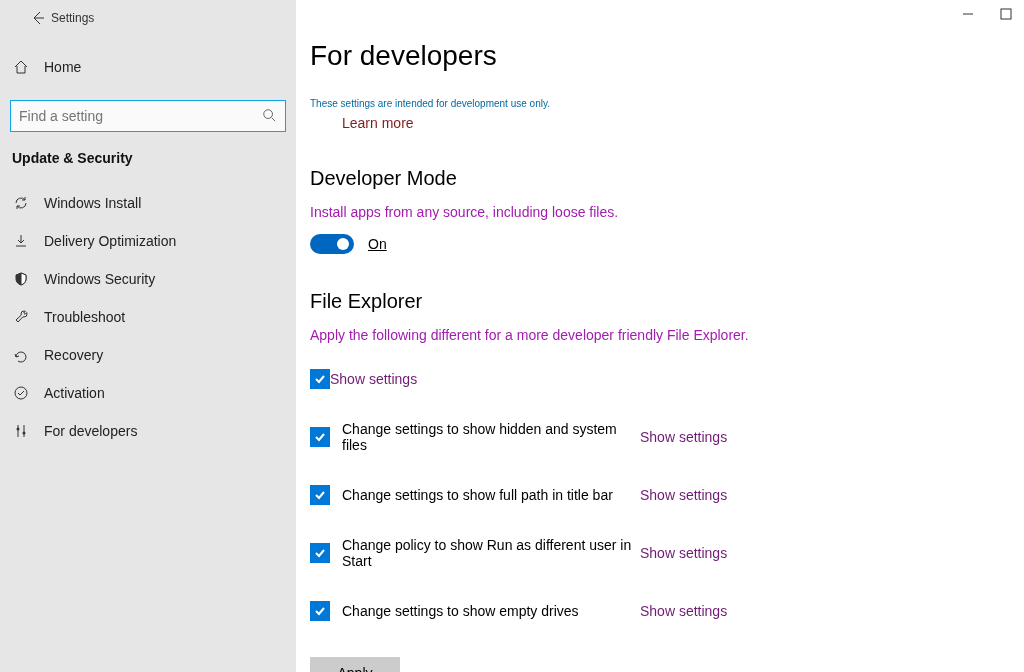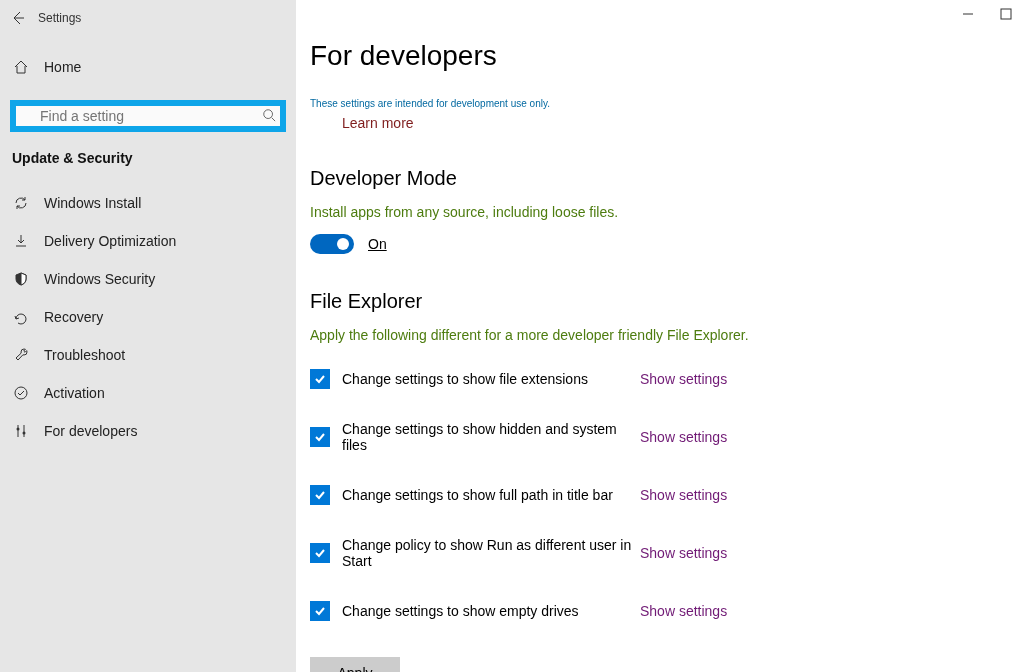--- a/index.html
+++ b/index.html
@@ -17,22 +17,22 @@
     width: 296px;
     background: #e6e6e6;
     display: flex;
     flex-direction: column;
     padding: 0;
   }
   .sb-header {
     display: flex;
     align-items: center;
     height: 36px;
-    padding-left: 6px;
-    gap: 8px;
+    padding-left: 26px;
+    gap: 1px;
   }
   .sb-title { font-size: 12px; color: #333; }
   .back-btn {
     width: 24px; height: 24px;
     display: flex; align-items: center; justify-content: center;
     cursor: pointer;
   }
   .nav-item {
     display: flex;
     align-items: center;
@@ -47,23 +47,23 @@
   }
   .nav-label { font-size: 14px; color: #222; }
   .home-row { margin-top: 12px; margin-bottom: 14px; }
   .search-wrap {
     margin: 0 10px 18px 10px;
     position: relative;
   }
   .search-input {
     width: 100%;
     height: 32px;
-    border: 6px solid #0ea5e9;
+    border: 1px solid #0ea5e9;
     background: #fafafa;
-    padding: 0 34px 0 24px;
+    padding: 0 34px 0 8px;
     font-size: 14px;
     color: #333;
     outline: none;
   }
   .search-icon {
     position: absolute;
     right: 8px; top: 6px;
     width: 18px; height: 18px;
     display:flex; align-items:center; justify-content:center;
     color: #555;
@@ -99,21 +99,21 @@
     font-weight: 400;
     margin: 0 0 26px 0;
   }
   .intro-text { font-size: 10px; color: #0369a1; margin-bottom: 6px; }
   .link { color: #7f1d1d; cursor: pointer; font-size: 14px; margin-left: 32px; }
   h2.section-title {
     font-size: 20px;
     font-weight: 400;
     margin: 36px 0 14px 0;
   }
-  .sub-desc { font-size: 14px; color:#4d7c0f; margin-bottom: 14px; }
+  .sub-desc { font-size: 14px; color:#a21caf; margin-bottom: 14px; }
   .toggle-row { display:flex; align-items:center; gap: 14px; }
   .toggle {
     width: 44px; height: 20px;
     background: #0067c0;
     border-radius: 10px;
     position: relative;
     cursor: pointer;
   }
   .toggle .knob {
     position: absolute;
@@ -214,34 +214,34 @@
             <path d="M8 2 L13 4 V8 C13 11 11 13 8 14 C5 13 3 11 3 8 V4 Z" stroke="#333" stroke-width="1" fill="#333"></path>
             <path d="M8 2 L13 4 V8 C13 11 11 13 8 14 Z" fill="#fff" stroke="#333" stroke-width="1"></path>
           </svg>
       </span>
       <span class="nav-label">Windows Security</span>
     </div>
 
     <div class="nav-item">
       <span class="icon-slot">
         <svg width="16" height="16" viewBox="0 0 16 16">
+            <path d="M11 2a3 3 0 0 0-3 3c0 .4.1.8.2 1.1L3 11l2 2 4.9-5.2c.3.1.7.2 1.1.2a3 3 0 0 0 3-3c0-.5-.1-1-.3-1.4L12 5.3 10.7 4l1.7-1.7C12 2.1 11.5 2 11 2z" stroke="#333" stroke-width="1" fill="none"></path>
+          </svg>
+      </span>
+      <span class="nav-label">Troubleshoot</span>
+    </div>
+
+    <div class="nav-item">
+      <span class="icon-slot">
+        <svg width="16" height="16" viewBox="0 0 16 16">
             <path d="M3 10a5 5 0 1 1 2 4" stroke="#333" stroke-width="1" fill="none"></path>
             <path d="M2 7 L3 10 L6 9" stroke="#333" stroke-width="1" fill="none"></path>
           </svg>
       </span>
       <span class="nav-label">Recovery</span>
-    </div>
-
-    <div class="nav-item">
-      <span class="icon-slot">
-        <svg width="16" height="16" viewBox="0 0 16 16">
-            <path d="M11 2a3 3 0 0 0-3 3c0 .4.1.8.2 1.1L3 11l2 2 4.9-5.2c.3.1.7.2 1.1.2a3 3 0 0 0 3-3c0-.5-.1-1-.3-1.4L12 5.3 10.7 4l1.7-1.7C12 2.1 11.5 2 11 2z" stroke="#333" stroke-width="1" fill="none"></path>
-          </svg>
-      </span>
-      <span class="nav-label">Troubleshoot</span>
     </div>
 
     <div class="nav-item">
       <span class="icon-slot">
         <svg width="16" height="16" viewBox="0 0 16 16">
             <circle cx="8" cy="8" r="6" stroke="#333" stroke-width="1" fill="none"></circle>
             <path d="M5 8 L7 10 L11 6" stroke="#333" stroke-width="1" fill="none"></path>
           </svg>
       </span>
       <span class="nav-label">Activation</span>
@@ -292,21 +292,20 @@
 
     <h2 class="section-title">File Explorer</h2>
     <div class="sub-desc" style="margin-bottom:26px;">Apply the following different for a more developer friendly File Explorer.</div>
 
     <div class="fe-row">
       <div class="checkbox">
         <svg width="14" height="14" viewBox="0 0 14 14">
             <path d="M3 7 L6 10 L11 4" stroke="#fff" stroke-width="2" fill="none"></path>
           </svg>
       </div>
-      <span class="check-label">Change settings to show file extensions</span>
       <span class="show-link">Show settings</span>
     </div>
 
     <div class="fe-row">
       <div class="checkbox">
         <svg width="14" height="14" viewBox="0 0 14 14">
             <path d="M3 7 L6 10 L11 4" stroke="#fff" stroke-width="2" fill="none"></path>
           </svg>
       </div>
       <span class="check-label">Change settings to show hidden and system files</span>

